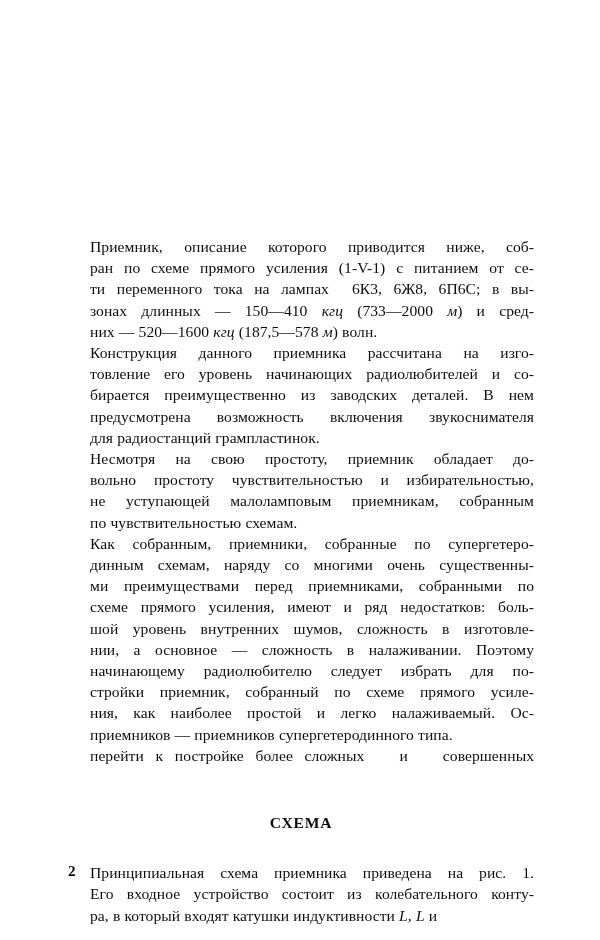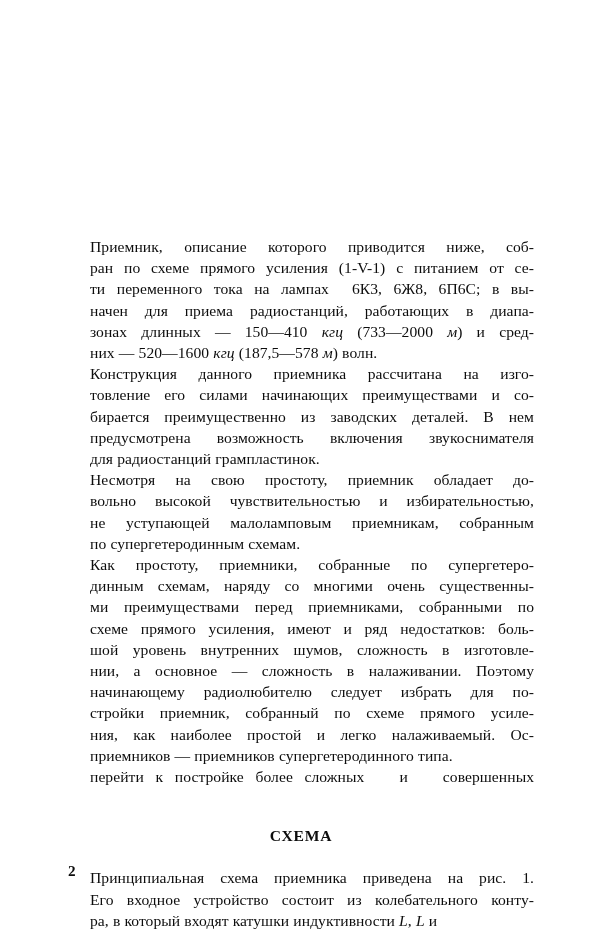--- a/index.html
+++ b/index.html
@@ -50,21 +50,21 @@
   
   p.para .ln.last {
     text-align-last: left;
     text-align: right;
   }
   .it {
     font-style: italic;
     font-family: Liberation Serif, serif;
   }
   h2.section-heading {
-    margin: 8px;
+    margin: 16px;
     font-size: 15.6px;
     line-height: 21.2px;
     font-weight: bold;
     text-align: center;
     letter-spacing: 0.8px;
   }
   .gap-before-heading { height: 30px; }
   .gap-after-heading  { height: 13px; }
   #page-number {
     position: absolute;
@@ -79,42 +79,41 @@
 <body>
 
 <div id="page">
 
   <div id="text-column">
 
     <p class="para">
       <span class="ln first">Приемник, описание которого приводится ниже, соб-</span>
       <span class="ln">ран по схеме прямого усиления (1-V-1) с питанием от се-</span>
       <span class="ln">ти переменного тока на лампах&nbsp; 6К3, 6Ж8, 6П6С; в вы-</span>
-      <span class="ln">начен для приема радиостанций, работающих в диапа-</span>
       <span class="ln">зонах длинных — 150—410 <span class="it">кгц</span> (733—2000 <span class="it">м</span>) и сред-</span>
       <span class="ln last">них — 520—1600 <span class="it">кгц</span> (187,5—578 <span class="it">м</span>) волн.</span>
     </p>
 
     <p class="para">
       <span class="ln first">Конструкция данного приемника рассчитана на изго-</span>
-      <span class="ln">товление его силами начинающих преимуществами и со-</span>
+      <span class="ln">товление его уровень начинающих радиолюбителей и со-</span>
       <span class="ln">бирается преимущественно из заводских деталей. В нем</span>
       <span class="ln">предусмотрена возможность включения звукоснимателя</span>
       <span class="ln last">для радиостанций грампластинок.</span>
     </p>
 
     <p class="para">
       <span class="ln first">Несмотря на свою простоту, приемник обладает до-</span>
-      <span class="ln">вольно высокой чувствительностью и избирательностью,</span>
+      <span class="ln">вольно простоту чувствительностью и избирательностью,</span>
       <span class="ln">не уступающей малоламповым приемникам, собранным</span>
-      <span class="ln last">по супергетеродинным схемам.</span>
+      <span class="ln last">по чувствительностью схемам.</span>
     </p>
 
     <p class="para">
-      <span class="ln first">Как простоту, приемники, собранные по супергетеро-</span>
+      <span class="ln first">Как собранным, приемники, собранные по супергетеро-</span>
       <span class="ln">динным схемам, наряду со многими очень существенны-</span>
       <span class="ln">ми преимуществами перед приемниками, собранными по</span>
       <span class="ln">схеме прямого усиления, имеют и ряд недостатков: боль-</span>
       <span class="ln">шой уровень внутренних шумов, сложность в изготовле-</span>
       <span class="ln">нии, а основное — сложность в налаживании. Поэтому</span>
       <span class="ln">начинающему радиолюбителю следует избрать для по-</span>
       <span class="ln">стройки приемник, собранный по схеме прямого усиле-</span>
       <span class="ln">ния, как наиболее простой и легко налаживаемый. Ос-</span>
       <span class="ln last">приемников — приемников супергетеродинного типа.</span>
       <span class="ln">перейти к постройке более сложных&nbsp;&nbsp; и&nbsp;&nbsp; совершенных</span>

